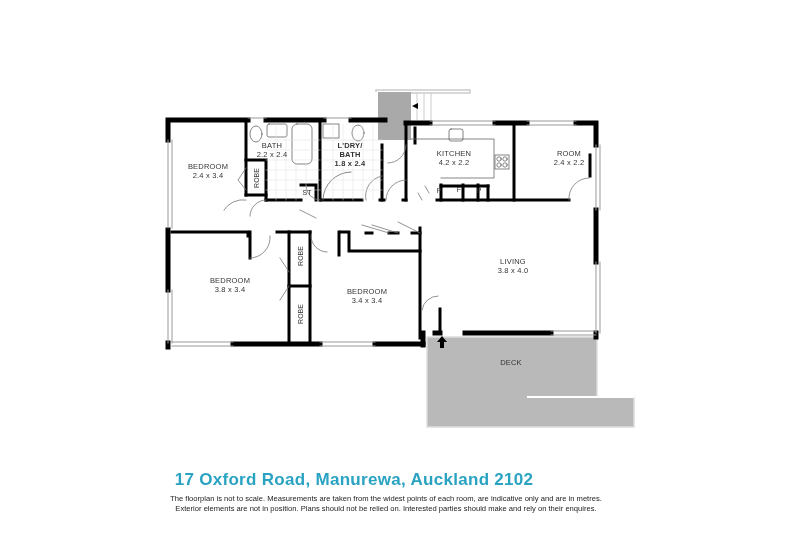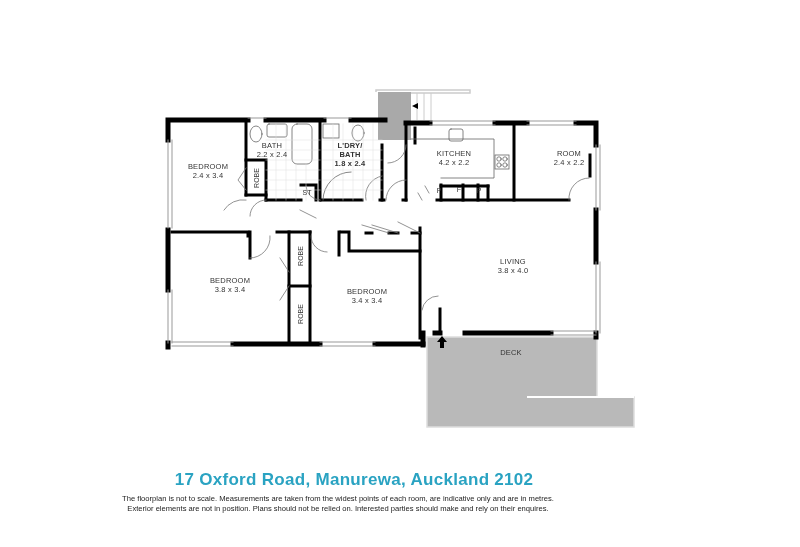--- a/index.html
+++ b/index.html
@@ -3,21 +3,21 @@
 <meta charset="utf-8">
 <style>
   html,body{margin:0;padding:0;background:#fff;}
   body{width:800px;height:547px;position:relative;overflow:hidden;font-family:"Liberation Sans",sans-serif;}
   #plan{position:absolute;left:0;top:0;width:800px;height:547px;}
   .lbl{position:absolute;text-align:center;color:#333;font-size:7.5px;line-height:9px;letter-spacing:0.2px;transform:translateX(-50%);white-space:nowrap;}
   .lbl .d{display:block;}
   .vlbl{position:absolute;color:#333;font-size:7px;transform:translate(-50%,-50%) rotate(-90deg);white-space:nowrap;}
   .sm{position:absolute;color:#333;font-size:7px;transform:translate(-50%,-50%);}
   #title{position:absolute;left:0;width:708px;top:470px;text-align:center;color:#2aa3c2;font-weight:bold;font-size:17px;letter-spacing:0.3px;}
-  #disc{position:absolute;left:0;width:676px;top:494px;text-align:center;color:#222;font-size:7.6px;line-height:10px;}
+  #disc{position:absolute;left:0;width:676px;top:494px;text-align:center;color:#222;font-size:7.6px;line-height:10px;padding-left:48px;}
 </style>
 </head>
 <body>
 
 <svg id="plan" viewBox="0 0 800 547" xmlns="http://www.w3.org/2000/svg">
 
   <g>
     <polygon points="427,337 597,337 597,397 634,397 634,427 427,427" fill="#b9b9b9" stroke="#ddd" stroke-width="1.5"></polygon>
     <line x1="527" y1="397" x2="634" y2="397" stroke="#fff" stroke-width="2"></line>
   </g>
@@ -181,21 +181,21 @@
   <span class="d">3.8 x 3.4</span>
 </div>
 <div class="lbl" style="left:367px;top:287px;">
   <span class="d">BEDROOM</span>
   <span class="d">3.4 x 3.4</span>
 </div>
 <div class="lbl" style="left:513px;top:257px;">
   <span class="d">LIVING</span>
   <span class="d">3.8 x 4.0</span>
 </div>
-<div class="lbl" style="left:511px;top:348px;">
+<div class="lbl" style="left:511px;top:358px;">
   <span class="d">DECK</span>
 </div>
 
 <div class="vlbl" style="left:256px;top:178px;">ROBE</div>
 <div class="vlbl" style="left:300px;top:256px;">ROBE</div>
 <div class="vlbl" style="left:300px;top:314px;">ROBE</div>
 <div class="sm" style="left:307px;top:192px;">ST</div>
 <div class="sm" style="left:439px;top:190px;">P</div>
 <div class="sm" style="left:459px;top:189px;">F</div>
 <div class="sm" style="left:479px;top:190px;">P</div>

